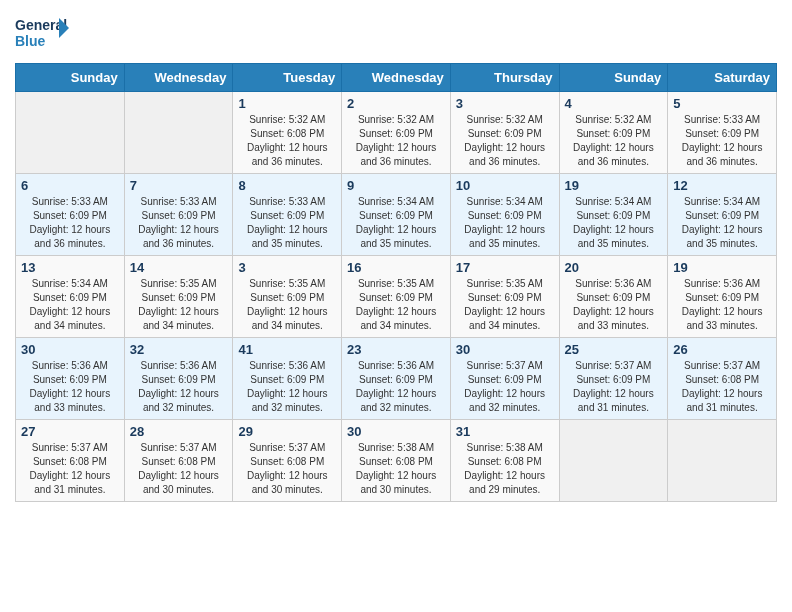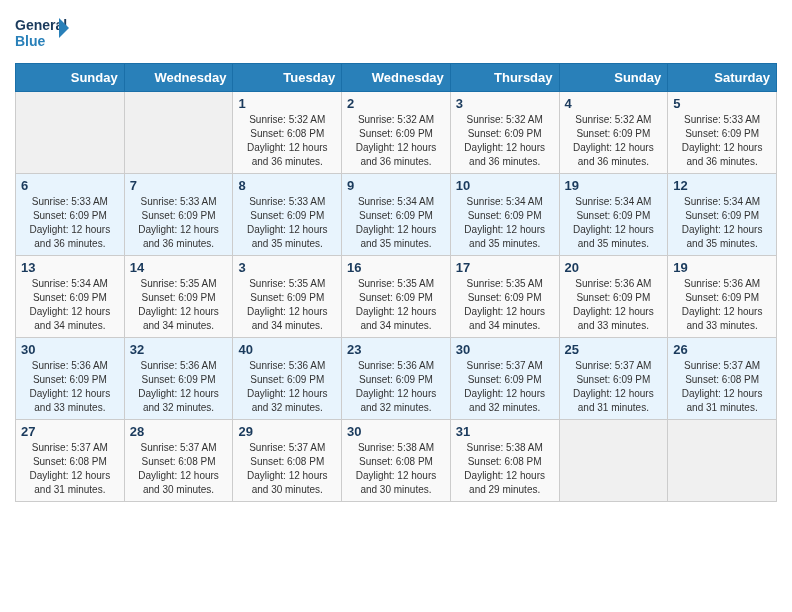--- a/index.html
+++ b/index.html
@@ -242,21 +242,21 @@
 Sunset: 6:09 PM
 Daylight: 12 hours and 33 minutes.</div>
           </td>
           <td>
             <span class="day-num">32</span>
             <div class="day-info" style="white-space: pre-line;">Sunrise: 5:36 AM
 Sunset: 6:09 PM
 Daylight: 12 hours and 32 minutes.</div>
           </td>
           <td>
-            <span class="day-num">40</span>
+            <span class="day-num">41</span>
             <div class="day-info" style="white-space: pre-line;">Sunrise: 5:36 AM
 Sunset: 6:09 PM
 Daylight: 12 hours and 32 minutes.</div>
           </td>
           <td>
             <span class="day-num">23</span>
             <div class="day-info" style="white-space: pre-line;">Sunrise: 5:36 AM
 Sunset: 6:09 PM
 Daylight: 12 hours and 32 minutes.</div>
           </td>

